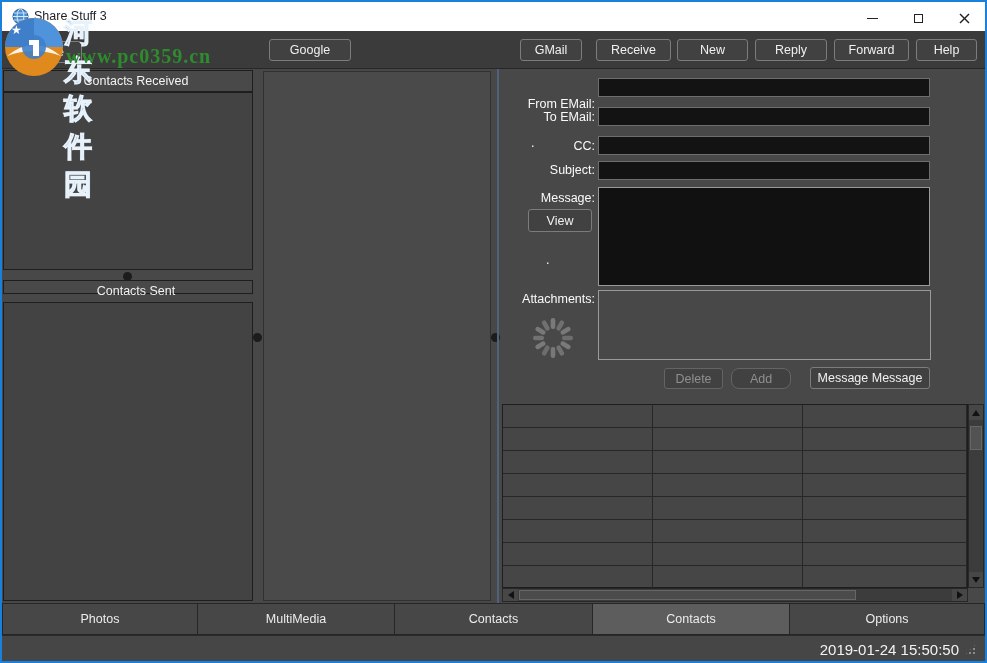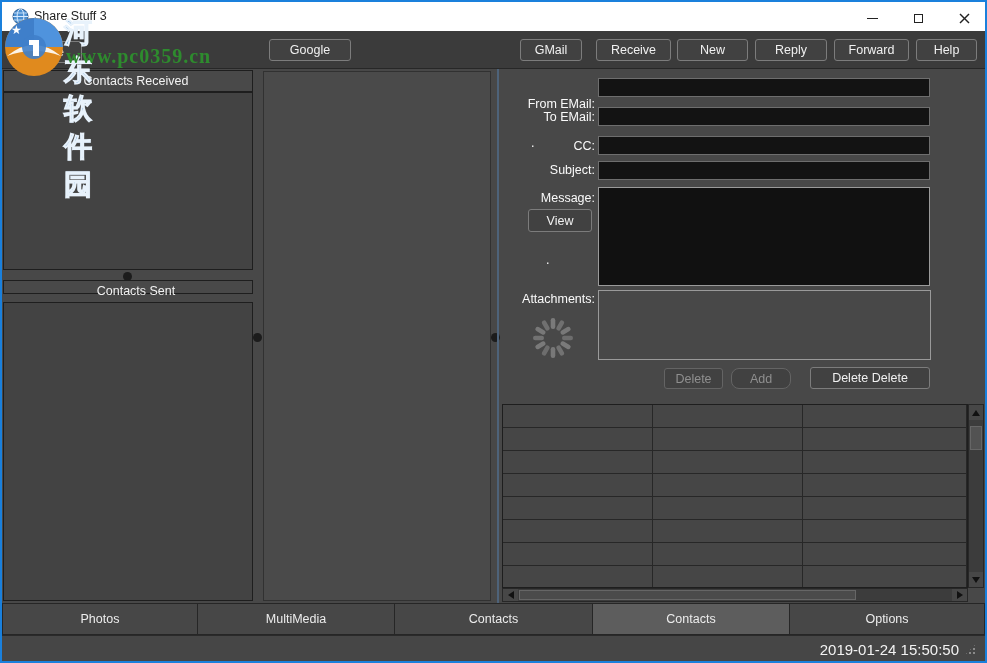--- a/index.html
+++ b/index.html
@@ -155,21 +155,21 @@
       <rect x="20.7" y="3" width="4.6" height="11" rx="2.2" opacity="0.7" transform="rotate(210 23 23)"></rect>
       <rect x="20.7" y="3" width="4.6" height="11" rx="2.2" opacity="0.95" transform="rotate(240 23 23)"></rect>
       <rect x="20.7" y="3" width="4.6" height="11" rx="2.2" opacity="0.8" transform="rotate(270 23 23)"></rect>
       <rect x="20.7" y="3" width="4.6" height="11" rx="2.2" opacity="0.9" transform="rotate(300 23 23)"></rect>
       <rect x="20.7" y="3" width="4.6" height="11" rx="2.2" opacity="0.75" transform="rotate(330 23 23)"></rect>
     </g>
   </svg>
 
   <div class="btn disabled" style="left:664px; top:368px; width:59px; height:21px;">Delete</div>
   <div class="btn disabled" style="left:731px; top:368px; width:60px; height:21px;border-radius:8px;">Add</div>
-  <div class="btn" style="left:810px; top:367px; width:120px; height:22px;">Delete Delete</div>
+  <div class="btn" style="left:810px; top:367px; width:120px; height:22px;">Message Message</div>
 
   <div class="dtable">
       <div class="trow">
         <div class="tcell" style="width: 150px;"></div>
         <div class="tcell" style="width: 151px;"></div>
         <div class="tcell" style="width: 164px;"></div>
       </div>
       <div class="trow">
         <div class="tcell" style="width: 150px;"></div>
         <div class="tcell" style="width: 151px;"></div>

